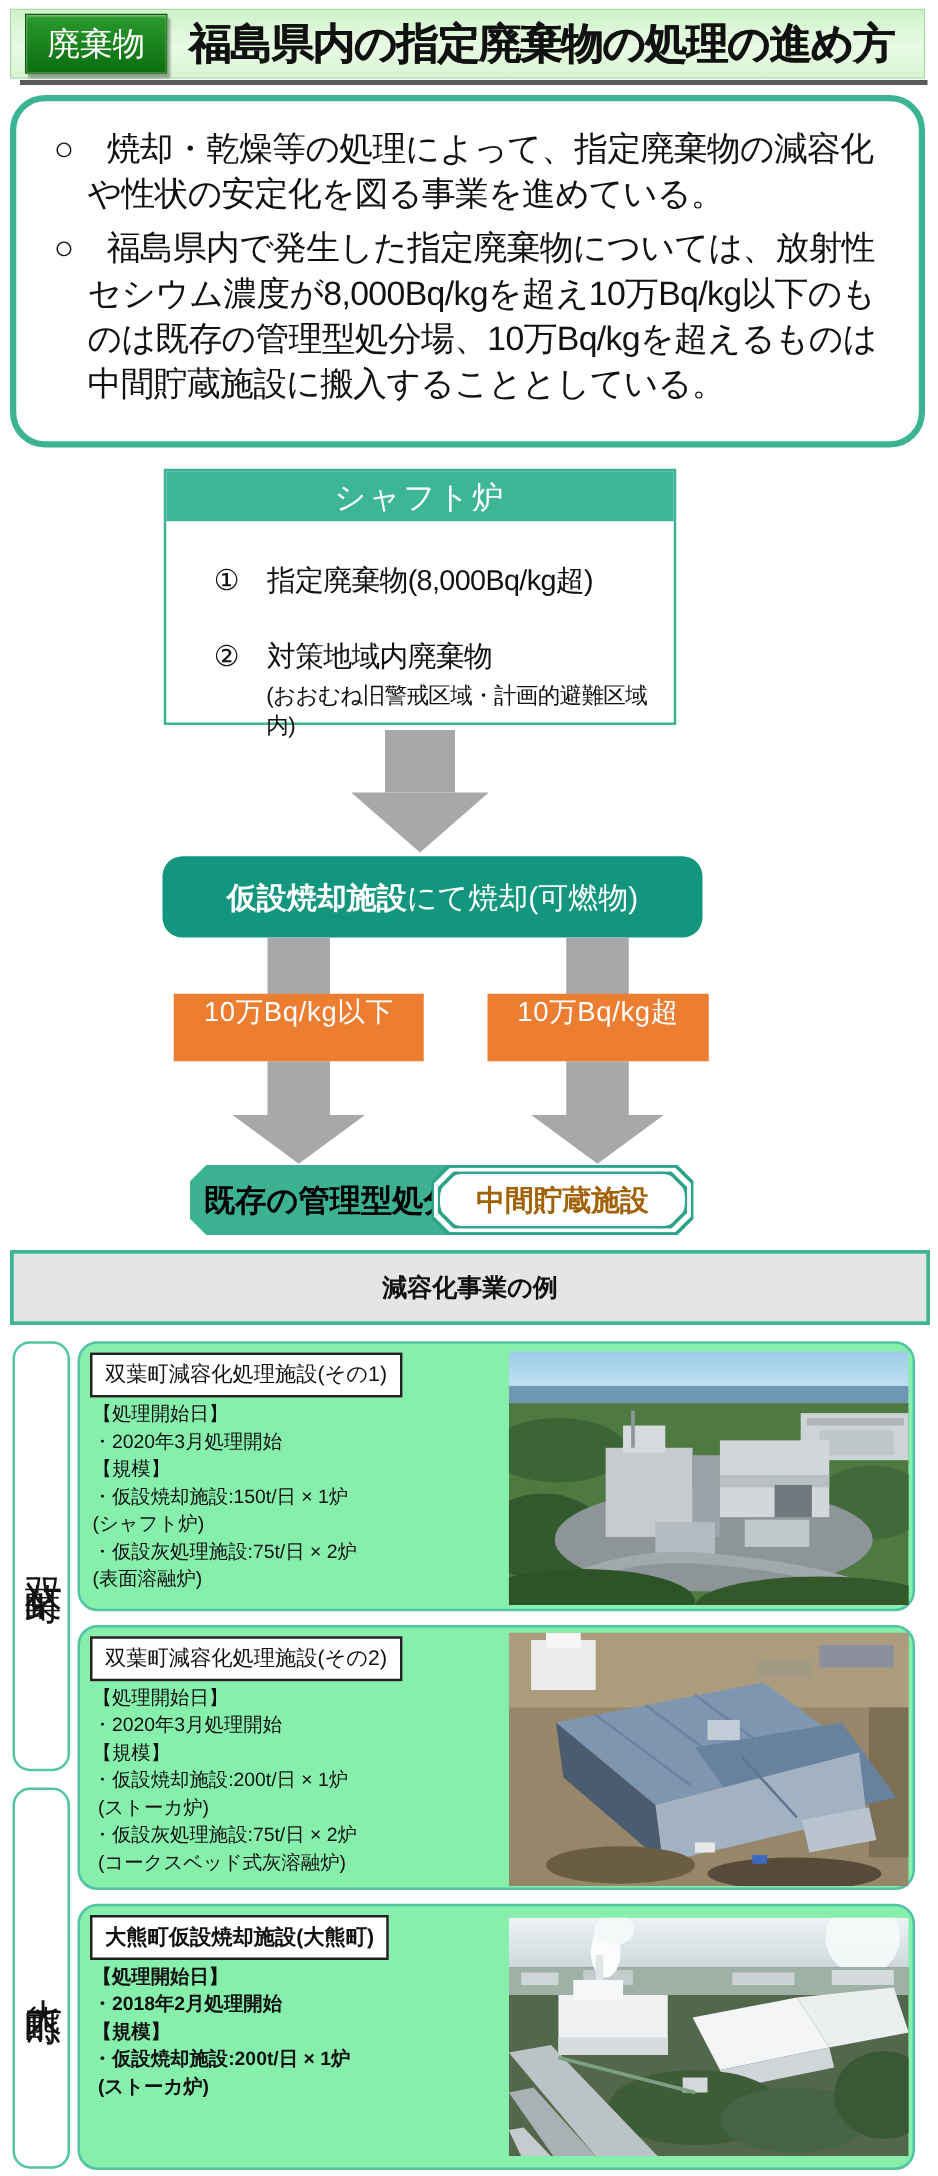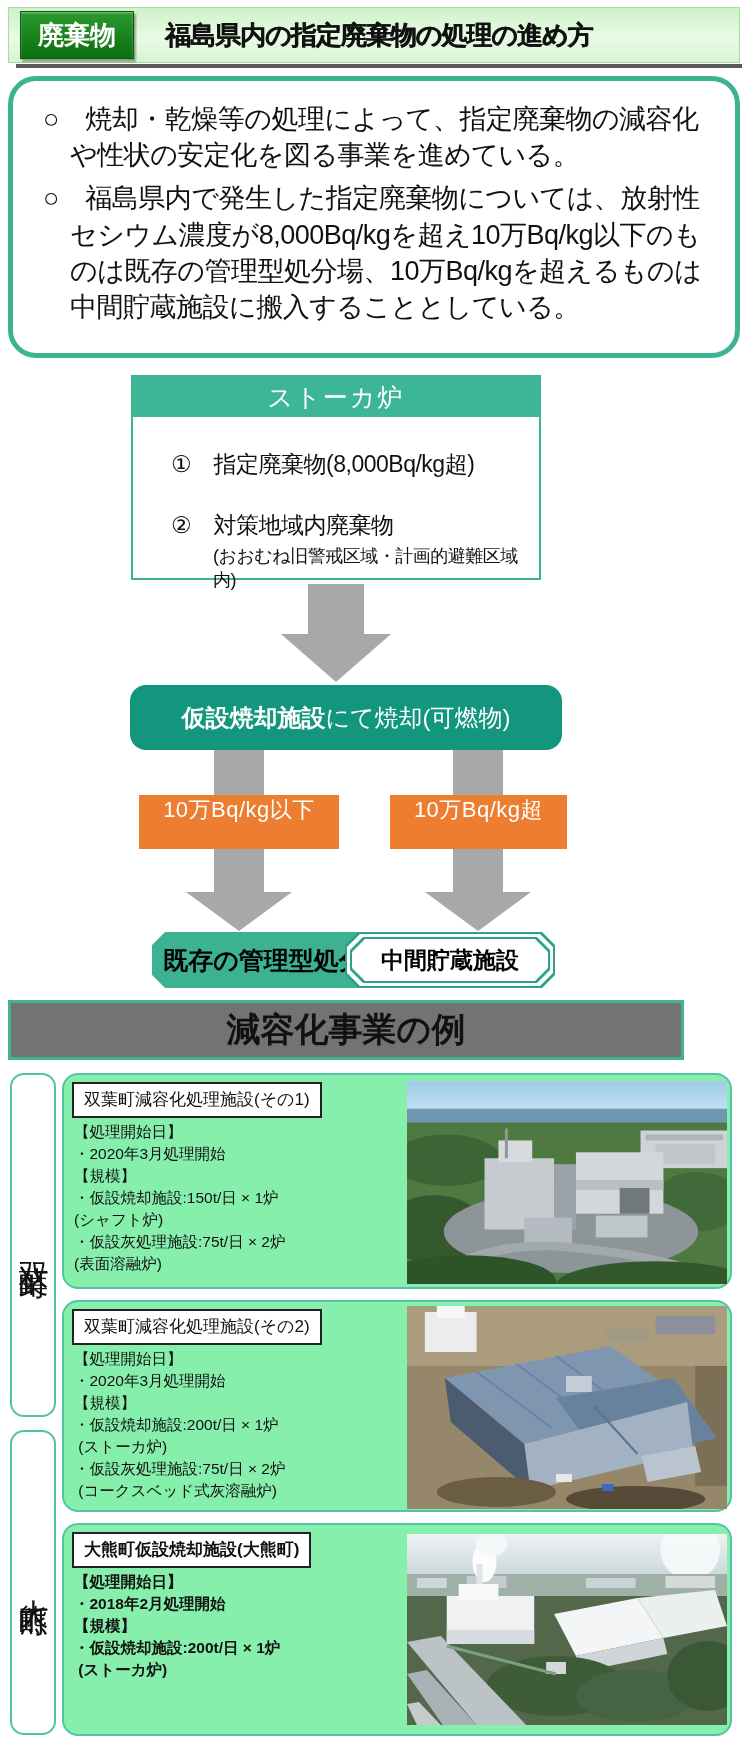--- a/index.html
+++ b/index.html
@@ -7,23 +7,23 @@
         font-family:"Liberation Sans","DejaVu Sans",sans-serif;color:#111;}
   .abs{position:absolute;box-sizing:border-box;}
 
   
   .banner{left:8px;top:7px;width:732px;height:56px;
     background:linear-gradient(180deg,#cdf2c8 0%,#e9fbe4 55%,#d7f5d2 100%);
     border:1px solid #a8dca2;display:flex;align-items:center;}
   .banner-shadow{left:16px;top:64px;width:726px;height:4px;background:#5a5a5a;}
   .badge{margin-left:11px;width:112px;height:46px;
     background:linear-gradient(180deg,#2b9a2e,#0b6e0f);border:1px solid #0a5a0d;
-    color:#fff;font-size:26px;font-weight:bold;display:flex;align-items:center;justify-content:center;
+    color:#fff;font-size:26px;font-weight:normal;display:flex;align-items:center;justify-content:center;
     box-shadow:inset 0 1px 2px rgba(255,255,255,.45),2px 3px 2px rgba(0,0,0,.35);}
-  .banner-title{margin-left:31px;font-size:26px;font-weight:bold;letter-spacing:-1px;
+  .banner-title{margin-left:17px;font-size:34px;font-weight:bold;letter-spacing:-1px;
     text-shadow:.6px 0 0 #111;}
 
   
   .intro-box{left:8px;top:76px;width:732px;height:282px;background:#fff;
     border:5px solid #3cb494;border-radius:28px;padding:20px 24px 0 30px;}
   .bullet{font-size:27px;line-height:1.34;padding-left:27px;text-indent:-27px;
     margin-bottom:7px;letter-spacing:-0.5px;}
 
   
   .tokutei{left:131px;top:375px;width:410px;height:205px;border:2px solid #3cb494;background:#fff;}
@@ -48,25 +48,25 @@
 
   .oct{clip-path:polygon(13px 0,calc(100% - 13px) 0,100% 13px,100% calc(100% - 13px),
        calc(100% - 13px) 100%,13px 100%,0 calc(100% - 13px),0 13px);}
   .dest-left{left:104px;top:932px;width:248px;height:56px;background:#3db293;color:#000000;
     font-size:25px;font-weight:bold;display:flex;align-items:center;justify-content:center;margin-left:48px;}
   .dest-right{left:345px;top:932px;width:210px;height:56px;}
   .dr1{position:absolute;inset:0;background:#2ca388;}
   .dr2{position:absolute;inset:2px;background:#fff;}
   .dr3{position:absolute;inset:5px;background:#2ca388;}
   .dr4{position:absolute;inset:7px;background:#fff;display:flex;align-items:center;justify-content:center;
-    color:#000000;font-size:23px;font-weight:bold;}
-
-  
-  .section-title-box{left:8px;top:1000px;width:676px;height:60px;border:3px solid #41b496;background:#737373;
-    display:flex;align-items:center;justify-content:center;font-size:34px;font-weight:bold;}
+    color:#a16207;font-size:23px;font-weight:bold;border-radius:19px;}
+
+  
+  .section-title-box{left:8px;top:1000px;width:736px;height:60px;border:3px solid #41b496;background:#e5e5e5;
+    display:flex;align-items:center;justify-content:center;font-size:20px;font-weight:bold;}
   .town{width:46px;border:2px solid #52c3a5;border-radius:14px;background:#fff;
     display:flex;align-items:center;justify-content:center;}
   .town-label{writing-mode:vertical-rl;font-size:30px;letter-spacing:5px;}
   .town1{left:10px;top:1073px;height:344px;}
   .town2{left:10px;top:1430px;height:305px;}
 
   .card{left:62px;width:670px;border:2px solid #52c3a5;border-radius:16px;background:#86efac;}
   .card1{top:1073px;height:216px;}
   .card2{top:1300px;height:212px;}
   .card3{top:1523px;height:213px;font-weight:bold;}
@@ -93,21 +93,21 @@
   </div>
   <div class="abs banner-shadow"></div>
 
   <div class="abs intro-box">
       <div class="bullet">○　焼却・乾燥等の処理によって、指定廃棄物の減容化や性状の安定化を図る事業を進めている。</div>
       <div class="bullet">○　福島県内で発生した指定廃棄物については、放射性セシウム濃度が8,000Bq/kgを超え10万Bq/kg以下のものは既存の管理型処分場、10万Bq/kgを超えるものは中間貯蔵施設に搬入することとしている。</div>
     </div>
 
   <div class="abs tokutei">
     <div class="tokutei-header">
-      <span>ストーカ炉</span>
+      <span>シャフト炉</span>
     </div>
     <div class="tokutei-item first">①　指定廃棄物(8,000Bq/kg超)</div>
     <div class="tokutei-item">②　対策地域内廃棄物</div>
     <div class="tokutei-note">(おおむね旧警戒区域・計画的避難区域内)</div>
   </div>
 
   <div class="abs gray arrow-shaft" style="left:308px;top:584px;height:50px;"></div>
   <div class="abs tri" style="left:281px;top:634px;"></div>
 
   <div class="abs incin">

